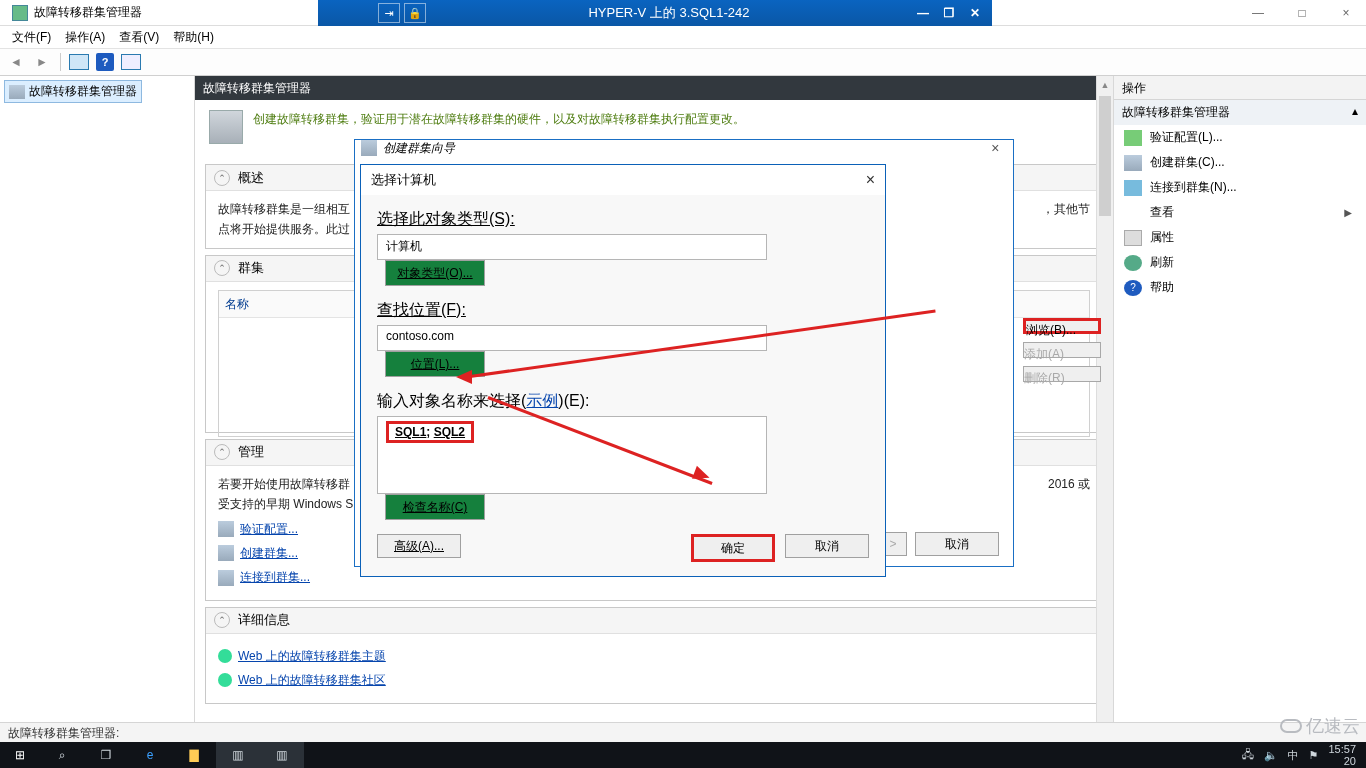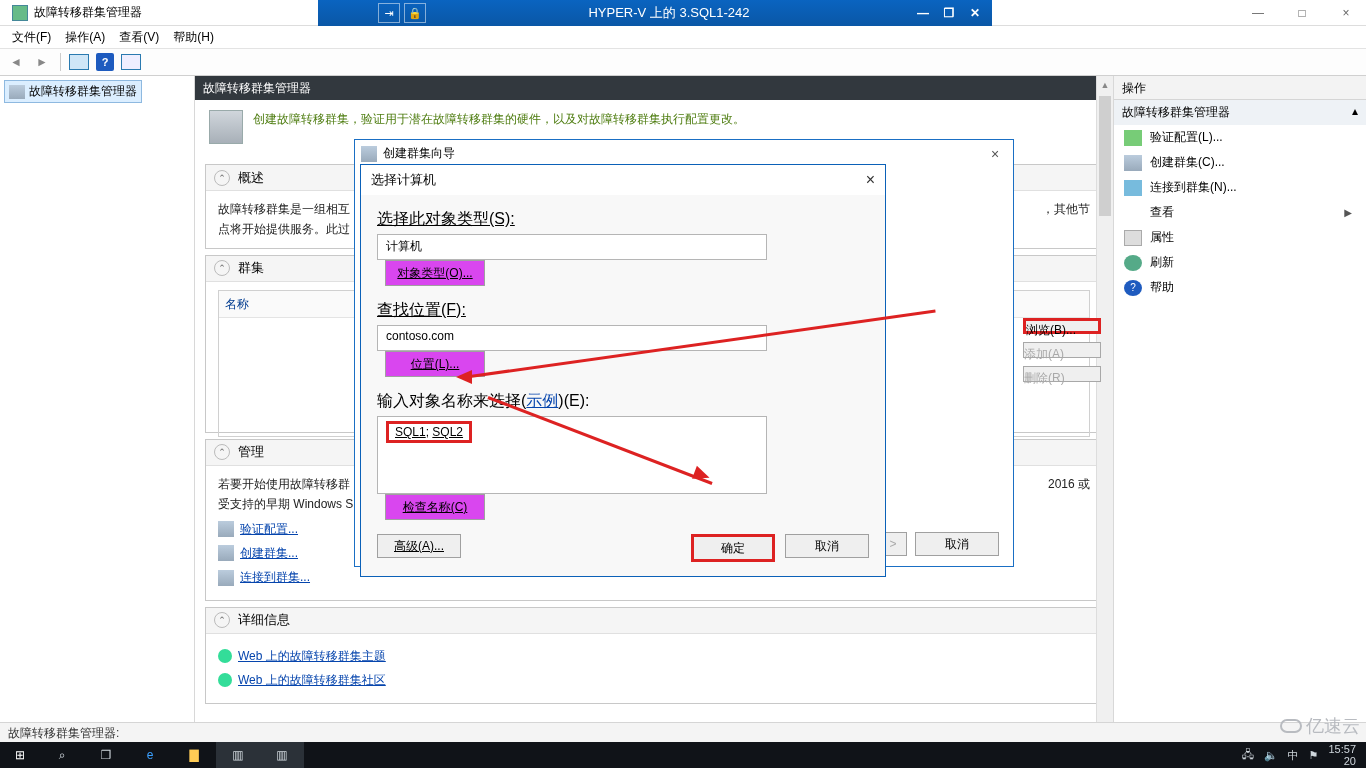--- a/index.html
+++ b/index.html
@@ -71,43 +71,43 @@
 .act .aico.chk{background:#7c7;}
 .act .aico.net{background:#7bd;}
 .act .aico.ref{background:#5a8; border-radius:50%;}
 .act .aico.prop{background:#ddd; border:1px solid #aaa;}
 .act .aico.help{background:#1e5bbf; color:#fff; border-radius:50%; display:flex;align-items:center;justify-content:center;font-size:10px;}
 .view-row{display:flex;align-items:center;justify-content:space-between;padding:4px 14px 4px 36px;}
 .view-row .tri{font-size:10px;color:#555;}
 
 
 .wizard-outer { position:absolute; left:354px; top:139px; width:660px; background:#fff; border:1px solid #1a6fc4; z-index:5;}
-.wizard-outer .wz-title{ height:22px; display:flex; align-items:flex-end; gap:6px; padding:0 6px; background:#fff;}
+.wizard-outer .wz-title{ height:22px; display:flex; align-items:flex-start; gap:6px; padding:0 6px; background:#fff;font-style:italic;}
 .wizard-outer .wz-title .ico{width:16px;height:16px;background:linear-gradient(#bcd,#9ab);}
 .wizard-outer .wz-title .close{margin-left:auto; width:24px; text-align:center; font-size:14px; color:#555;}
 .wizard-outer .wz-body{ padding:10px 70px 10px 14px; position:relative; min-height:360px;}
 .wz-body .sidebtns{position:absolute; right:-88px; top:156px; display:flex; flex-direction:column; gap:8px;}
 .sidebtn{ width:78px; height:16px; border:1px solid #a8a8a8; background:#efefef; font-size:12px; text-align:left; line-height:22px;}
 .sidebtn.browse{ border:3px solid #d22; line-height:18px;}
 .sidebtn.disabled{ color:#a9a9a9;}
 .wz-foot{ display:flex; justify-content:flex-end; gap:8px; padding:10px 14px; }
 .btn { min-width:84px; height:24px; border:1px solid #a0a0a0; background:#efefef; font-size:12px; line-height:22px; text-align:center;}
 .btn.disabled{ color:#aaa;}
 
 
 .picker { position:absolute; left:360px; top:164px; width:526px; background:#f8f8f8; border:1px solid #0b61b8; z-index:6;}
 .picker .pk-title{ height:30px; display:flex; align-items:center; padding:0 10px; font-size:13px; background:#fff;}
 .picker .pk-title .close{margin-left:auto; font-size:16px; color:#333;}
 .picker .pk-body{ padding:14px 16px 6px 16px;}
 .picker label{font-size:16px; display:block; margin-bottom:4px;}
 .picker .ro-input{ width:390px; height:26px; border:1px solid #b5b5b5; background:#fff; padding:3px 8px; font-size:12px; display:inline-block; vertical-align:top;}
 .picker .ro-textarea{ width:390px; height:78px; border:1px solid #b5b5b5; background:#fff; padding:4px 8px; font-size:12px; display:inline-block; vertical-align:top;}
-.picker .side-btn{ display:inline-block; width:100px; height:26px; border:1px solid #a0a0a0; background:#d946ef; font-size:12px; text-align:center; line-height:24px; margin-left:8px; vertical-align:top;}
+.picker .side-btn{ display:inline-block; width:100px; height:26px; border:1px solid #a0a0a0; background:#15803d; font-size:12px; text-align:center; line-height:24px; margin-left:8px; vertical-align:top;}
 .picker .names-highlight{ border:3px solid #d22; padding:1px 6px; font-size:12px; display:inline-block;}
-.picker .names-highlight span{text-decoration:underline;}
+.picker .names-highlight span{text-decoration:underline;font-weight:bold;}
 .picker .pk-foot{ display:flex; justify-content:space-between; padding:8px 16px 14px 16px;}
 .picker .pk-foot .right-btns{display:flex; gap:10px;}
 .picker .ok-btn{ border:3px solid #d22; width:84px; height:28px; line-height:22px; text-align:center; font-size:12px; background:#efefef;}
 .und{text-decoration:underline;}
 .exlink{color:#0645ad;}
 
 
 .arrow-line{position:absolute; height:3px; background:#d22; transform-origin:left center; z-index:7;}
 .arrow-head{position:absolute; width:0;height:0; border-top:7px solid transparent; border-bottom:7px solid transparent; border-right:16px solid #d22; z-index:7;}
 

